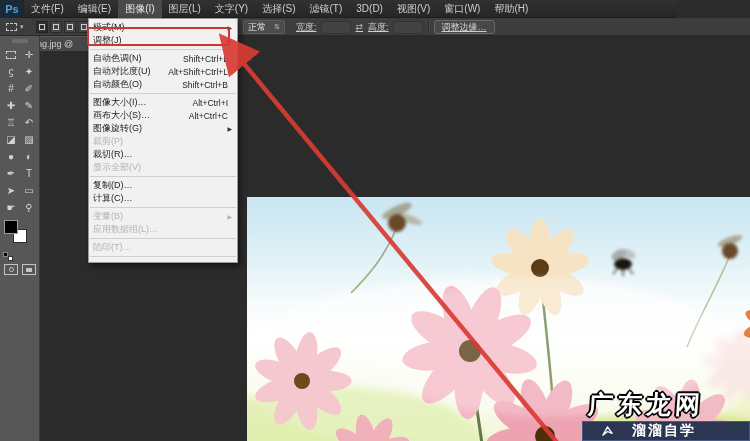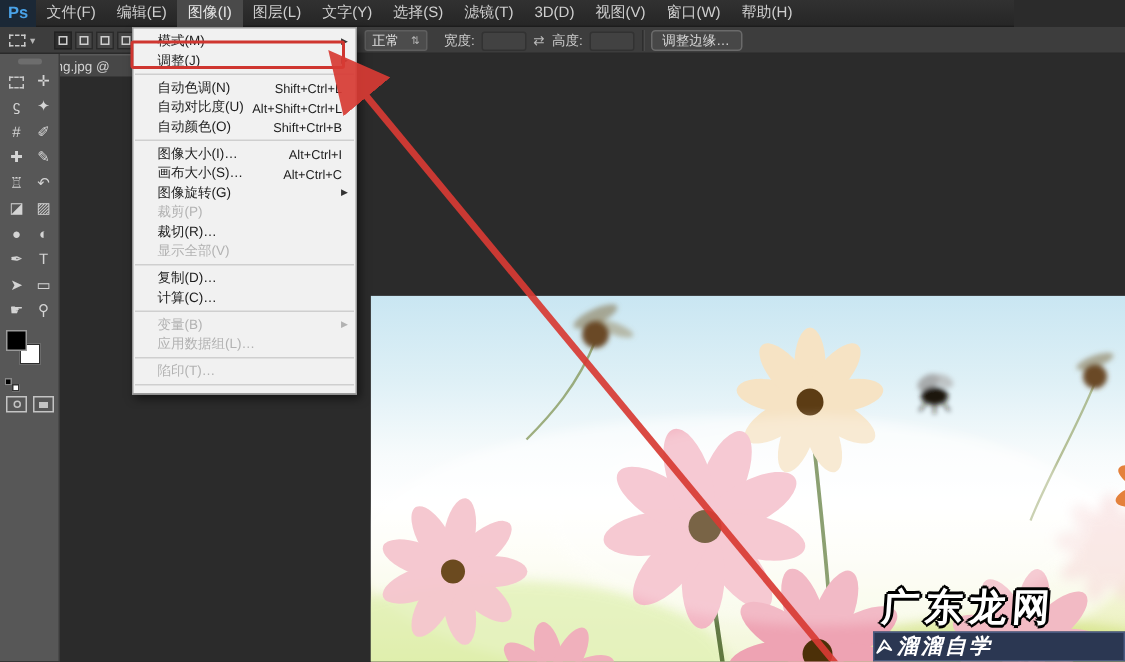--- a/index.html
+++ b/index.html
@@ -57,38 +57,38 @@
   .bicon .dot { width:5px; height:5px; border:1px solid #c4c4c4; border-radius:50%; }
   .bicon .scr { width:6px; height:4px; background:#c4c4c4; }
 
   
   .workspace { position:absolute; left:40px; top:36px; width:710px; height:405px; background:#2b2b2b; z-index:0; }
   .photo { position:absolute; left:207px; top:161px; width:543px; height:280px; overflow:hidden; }
 
   
   .dropdown { position:absolute; left:88px; top:18px; width:150px; background:#f1f1f1;
     border:1px solid #9b9b9b; box-shadow:2px 3px 6px rgba(0,0,0,.55); z-index:5; padding:2px 0 3px 0; }
-  .mi { height:13px; display:flex; align-items:center; padding:0 5px 0 16px; color:#1c1c1c; font-size:9px; }
+  .mi { height:13px; display:flex; align-items:center; padding:0 5px 0 4px; color:#1c1c1c; font-size:9px; }
   .mi .lbl { flex:0 0 auto; }
   .mi .sc { margin-left:auto; font-size:8.5px; color:#1c1c1c; padding-right:4px; }
   .mi .sub { margin-left:auto; font-size:6px; color:#333; }
   .mi.disabled, .mi.disabled .sc, .mi.disabled .sub { color:#b2b2b2; }
   .msep { height:1px; background:#cfcfcf; margin:2px 1px; }
 
   
   .red-box { position:absolute; left:87px; top:27px; width:143px; height:19px;
     border:2px solid #cf3630; border-radius:2px; z-index:6; }
   .arrow-layer { position:absolute; left:0; top:0; width:750px; height:441px; z-index:7; pointer-events:none; }
 
   
   .wm-title { position:absolute; left:588px; top:388px; z-index:4; color:#ffffff; font-size:25px;
     font-weight:900; letter-spacing:4px; transform:skewX(-4deg);
     text-shadow:-2px 0 #000,2px 0 #000,0 -2px #000,0 2px #000,-1px -1px #000,1px 1px #000,1px -1px #000,-1px 1px #000; }
   .wm-badge { position:absolute; left:582px; top:421px; width:168px; height:20px; z-index:4;
-    background:#2b3752; border:1px solid #4a5a80; display:flex; align-items:center; gap:2px; padding-left:0;font-style:italic; }
+    background:#2b3752; border:1px solid #4a5a80; display:flex; align-items:center; gap:18px; padding-left:18px; }
   .wm-badge .logo { width:13px; height:13px; }
   .wm-badge .txt { color:#ffffff; font-size:14px; font-weight:bold; letter-spacing:2px; }
 </style>
 </head>
 <body>
 
 <div class="menubar">
   <div class="ps-logo">Ps</div>
   <div class="mb-item">文件(F)</div>
   <div class="mb-item">编辑(E)</div>
@@ -121,21 +121,21 @@
     <span class="bool-box">
         <span class="sq"></span>
       </span>
   </div>
   <div class="ob" style="left:243px;">
     <span class="ob-select">
       <span>正常</span>
       <span class="ob-caret">⇅</span>
     </span>
   </div>
-  <div class="ob" style="left:296px;">
+  <div class="ob" style="left:296px;text-decoration:underline;">
     <span>宽度:</span>
     <span class="ob-field" style="margin-left:4px;"></span>
     <span style="margin:0 5px; color:#b8b8b8;">⇄</span>
     <span>高度:</span>
     <span class="ob-field" style="margin-left:4px;"></span>
     <span class="ob-sep"></span>
     <span class="ob-btn">调整边缘…</span>
   </div>
 </div>
 

